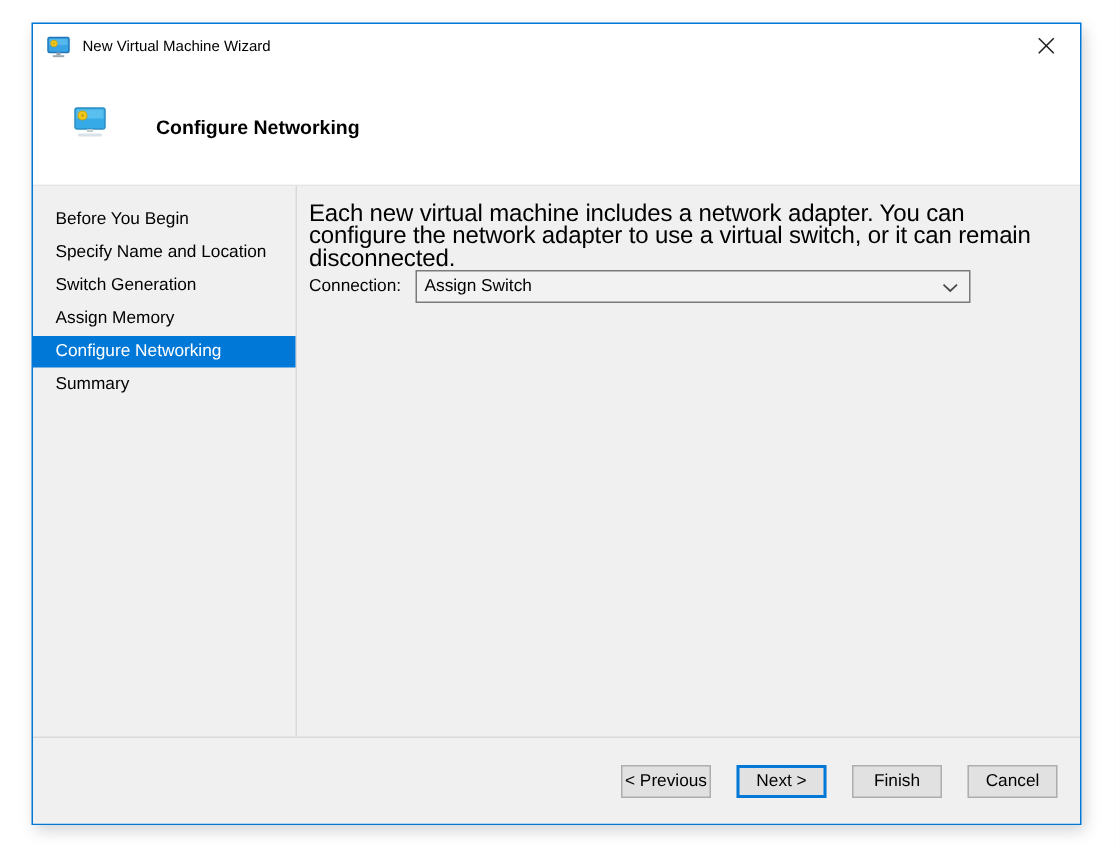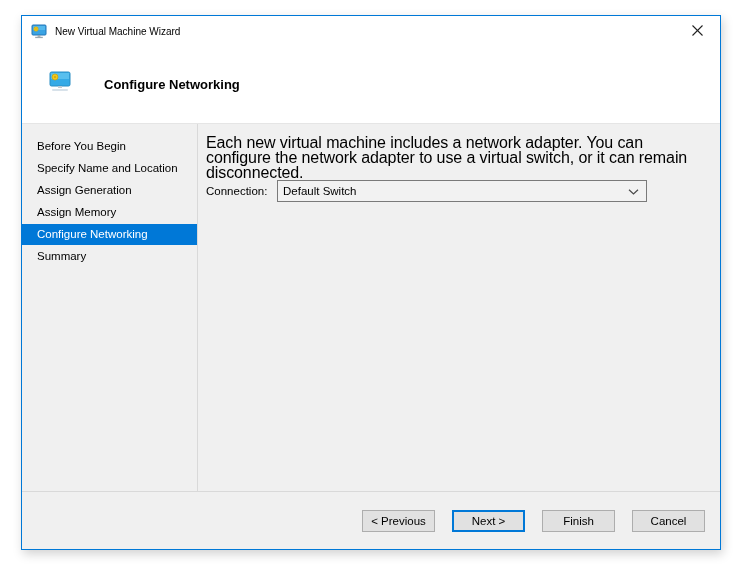--- a/index.html
+++ b/index.html
@@ -35,21 +35,21 @@
   .conn-row { display:flex; align-items:center; }
   .conn-label { font-size:11.5px; flex:0 0 71px; }
   .combobox { width:370px; height:22px; background:#f2f2f2; border:1px solid #7a7a7a;
               display:flex; align-items:center; padding-left:5px; position:relative;
               font-size:11.5px; cursor:default; }
   .combobox .chev { position:absolute; right:7px; top:8px; }
   
   .footer { flex:0 0 58px; border-top:1px solid #d9d9d9; background:#f0f0f0;
             display:flex; align-items:center; justify-content:flex-end;
             gap:17px; padding-right:15px; }
-  .btn { width:73px; height:22px; font-size:11.5px; font-family:inherit;
+  .btn { width:60px; height:22px; font-size:11.5px; font-family:inherit;
          background:var(--button-face); border:1px solid #adadad; color:#000; cursor:default; }
   .btn.focused { border:2px solid var(--accent); }
 </style>
 </head>
 <body>
 
 <div class="window">
 
   <div class="titlebar">
     <span style="display:inline-flex;">
@@ -85,32 +85,32 @@
       </svg>
     </span>
     <span class="header-title">Configure Networking</span>
   </div>
 
   <div class="body">
 
     <div class="sidebar">
       <div class="side-item">Before You Begin</div>
       <div class="side-item">Specify Name and Location</div>
-      <div class="side-item">Assign Generation</div>
+      <div class="side-item">Switch Generation</div>
       <div class="side-item">Assign Memory</div>
       <div class="side-item selected">Configure Networking</div>
       <div class="side-item">Summary</div>
     </div>
 
     <div class="main">
       <div class="desc">Each new virtual machine includes a network adapter. You can configure the network adapter to use a virtual switch, or it can remain disconnected.</div>
       <div class="conn-row">
         <span class="conn-label">Connection:</span>
         <div class="combobox">
-          <span>Default Switch</span>
+          <span>Assign Switch</span>
           <span class="chev" style="display:inline-flex;">
             <svg width="11" height="6" viewBox="0 0 11 6">
               <polyline points="1,0.8 5.5,5 10,0.8" fill="none" stroke="#4a4a4a" stroke-width="1.2"></polyline>
             </svg>
           </span>
         </div>
       </div>
     </div>
 
   </div>

